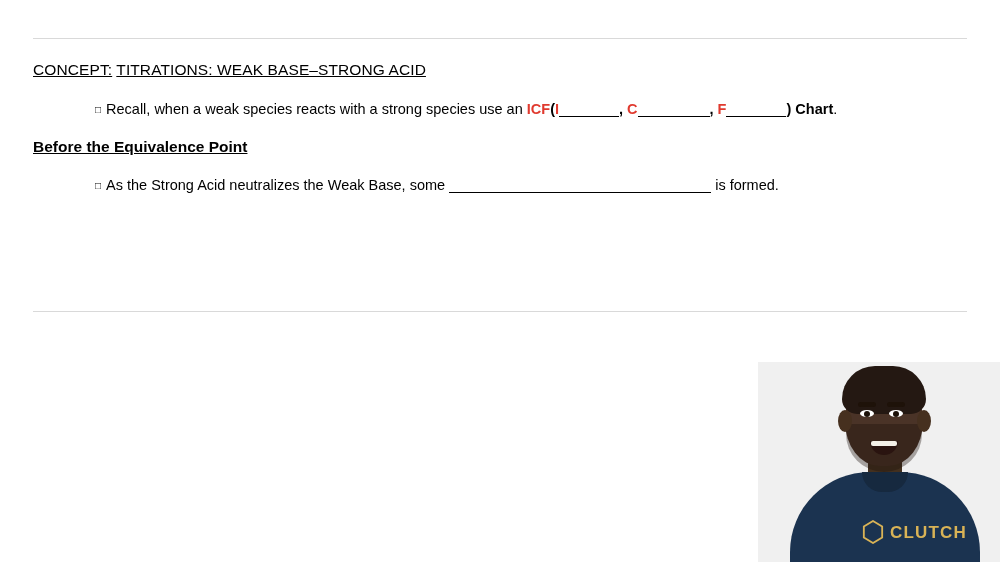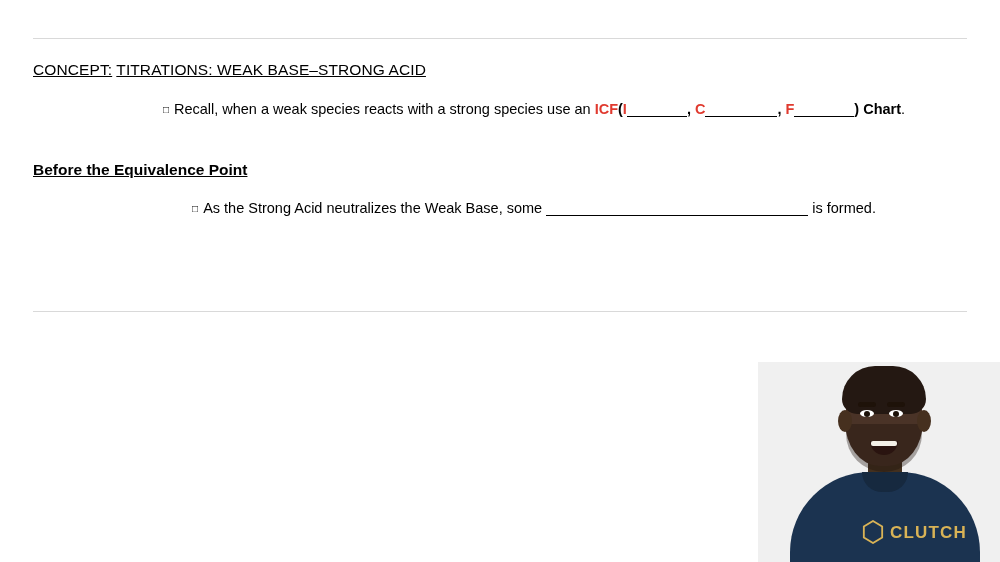--- a/index.html
+++ b/index.html
@@ -74,21 +74,20 @@
     font-size: 12px;
     vertical-align: 2px;
     margin-right: 6px;
   }
 
   .sub-line {
     font-size: 14.5px;
     line-height: 22px;
     margin-left: 62px;
     margin-bottom: 8px;
-    text-align: center;
   }
   .sq {
     font-size: 10px;
     vertical-align: 1px;
     margin-right: 5px;
   }
 
   .blank {
     display: inline-block;
     border-bottom: 1.3px solid #000;
@@ -103,21 +102,21 @@
   .red {
     color: #e03a2f;
     font-weight: bold;
   }
   .bold { font-weight: bold; }
 
   .section-head {
     font-size: 15.5px;
     font-weight: bold;
     text-decoration: underline;
-    margin-top: 40px;
+    margin-top: 17px;
     margin-bottom: 18px;
   }
 
   
   .video {
     position: absolute;
     left: 758px;
     top: 362px;
     width: 255px;
     height: 200px;

